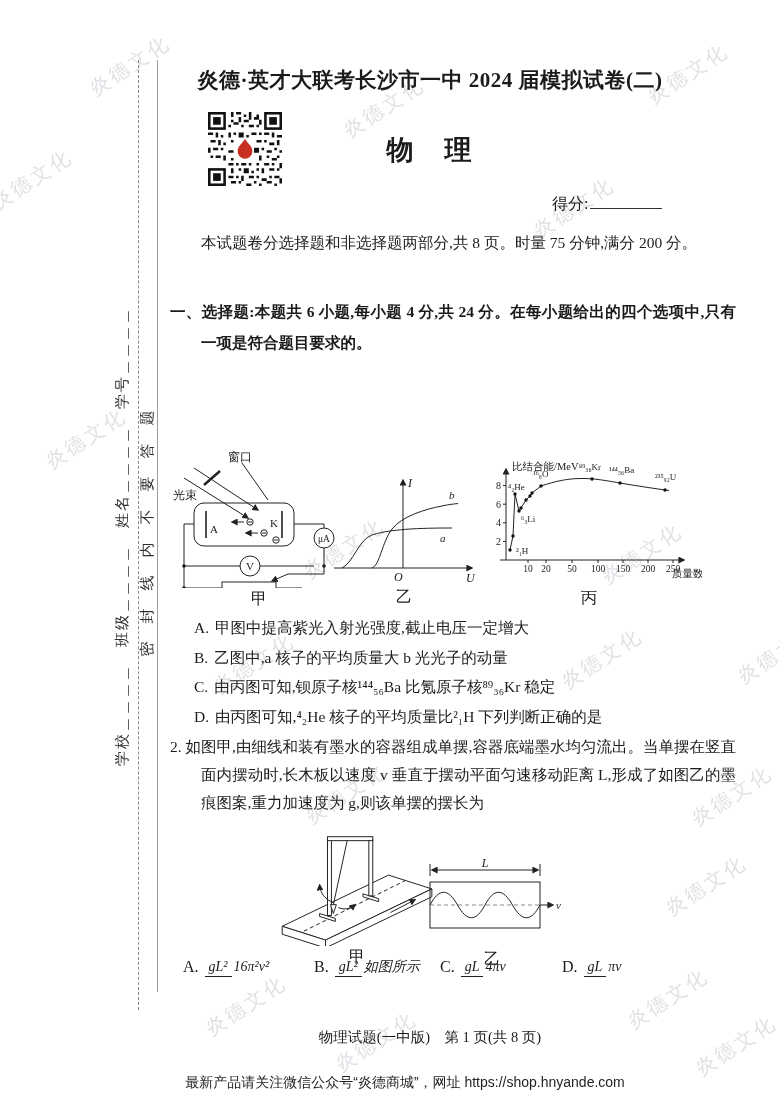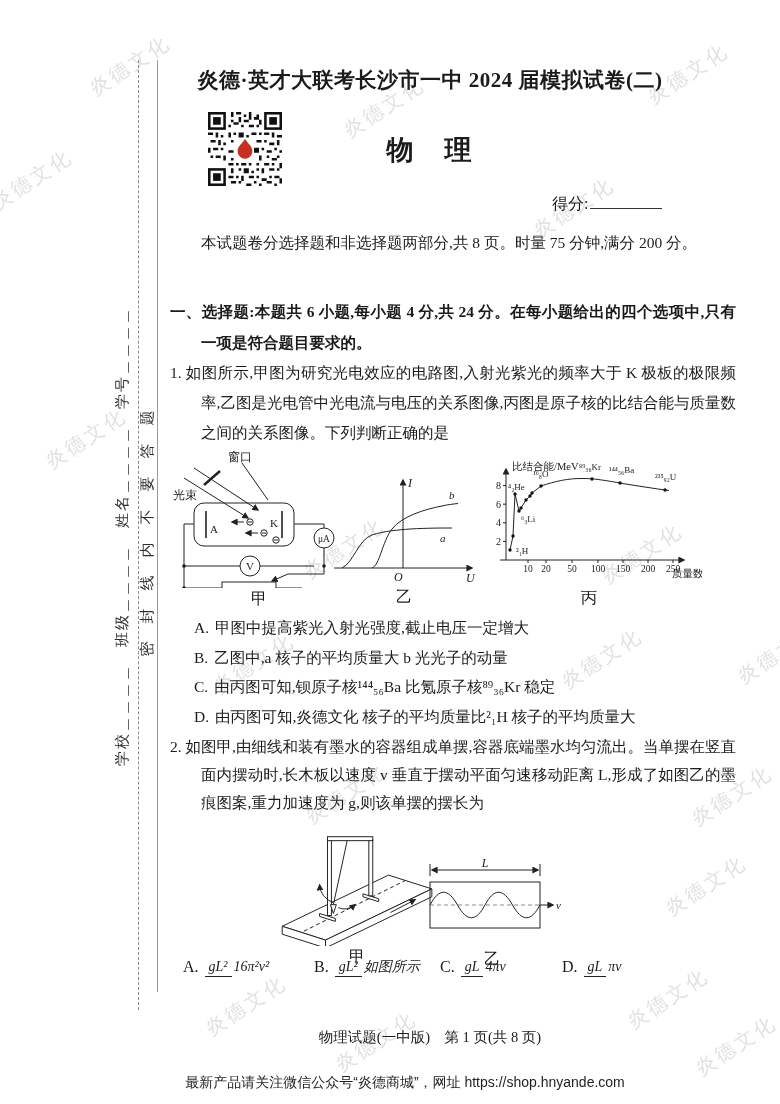--- a/index.html
+++ b/index.html
@@ -110,24 +110,20 @@
 
   <div class="subject">物　理</div>
 
   <div class="score">
     <span>得分:</span><span class="line"></span>
   </div>
 
   <div class="para intro">本试题卷分选择题和非选择题两部分,共 8 页。时量 75 分钟,满分 200 分。</div>
   <div class="para sec">一、选择题:本题共 6 小题,每小题 4 分,共 24 分。在每小题给出的四个选项中,只有一项是符合题目要求的。</div>
 
-  <div class="para q1t">
-    <span>1.</span>
-    <span>如图所示,甲图为研究光电效应的电路图,入射光紫光的频率大于 K 极板的极限频率,乙图是光电管中光电流与电压的关系图像,丙图是原子核的比结合能与质量数之间的关系图像。下列判断正确的是</span>
-  </div>
 
   <div class="fig" style="left:170px;top:448px;width:178px">
     <svg width="175" height="140" viewBox="0 0 175 140">
       <g stroke="#222" stroke-width="1" fill="none">
         <rect x="22" y="55" width="100" height="43" rx="10" fill="#fff"></rect>
         <line x1="70" y1="15" x2="96" y2="52"></line>
         <line x1="22" y1="20" x2="86" y2="62" marker-end="url(#arr)"></line>
         <line x1="12" y1="30" x2="76" y2="70" marker-end="url(#arr)"></line>
         <line x1="32" y1="37" x2="48" y2="23" stroke-width="2.4"></line>
         <line x1="34" y1="63" x2="34" y2="90" stroke-width="1.6"></line>
@@ -244,21 +240,21 @@
       <text x="133" y="18" font-size="9">¹⁴⁴₅₆Ba</text>
       <text x="179" y="25" font-size="9">²³⁵₉₂U</text>
     </svg>
     <div class="cap">丙</div>
   </div>
 
   <div class="opts">
     <div class="opt"><span class="key">A.</span><span>甲图中提高紫光入射光强度,截止电压一定增大</span></div>
     <div class="opt"><span class="key">B.</span><span>乙图中,a 核子的平均质量大 b 光光子的动量</span></div>
     <div class="opt"><span class="key">C.</span><span>由丙图可知,钡原子核¹⁴⁴₅₆Ba 比氪原子核⁸⁹₃₆Kr 稳定</span></div>
-    <div class="opt"><span class="key">D.</span><span>由丙图可知,炎德文化 核子的平均质量比²₁H 核子的平均质量大</span></div>
+    <div class="opt"><span class="key">D.</span><span>由丙图可知,⁴₂He 核子的平均质量比²₁H 下列判断正确的是</span></div>
   </div>
 
   <div class="para q2t">
     <span>2.</span>
     <span>如图甲,由细线和装有墨水的容器组成单摆,容器底端墨水均匀流出。当单摆在竖直面内摆动时,长木板以速度 v 垂直于摆动平面匀速移动距离 L,形成了如图乙的墨痕图案,重力加速度为 g,则该单摆的摆长为</span>
   </div>
 
   <div class="fig" style="left:272px;top:818px;width:170px">
     <svg width="165" height="128" viewBox="0 0 165 130">
       <g stroke="#222" stroke-width="1" fill="#fff">

